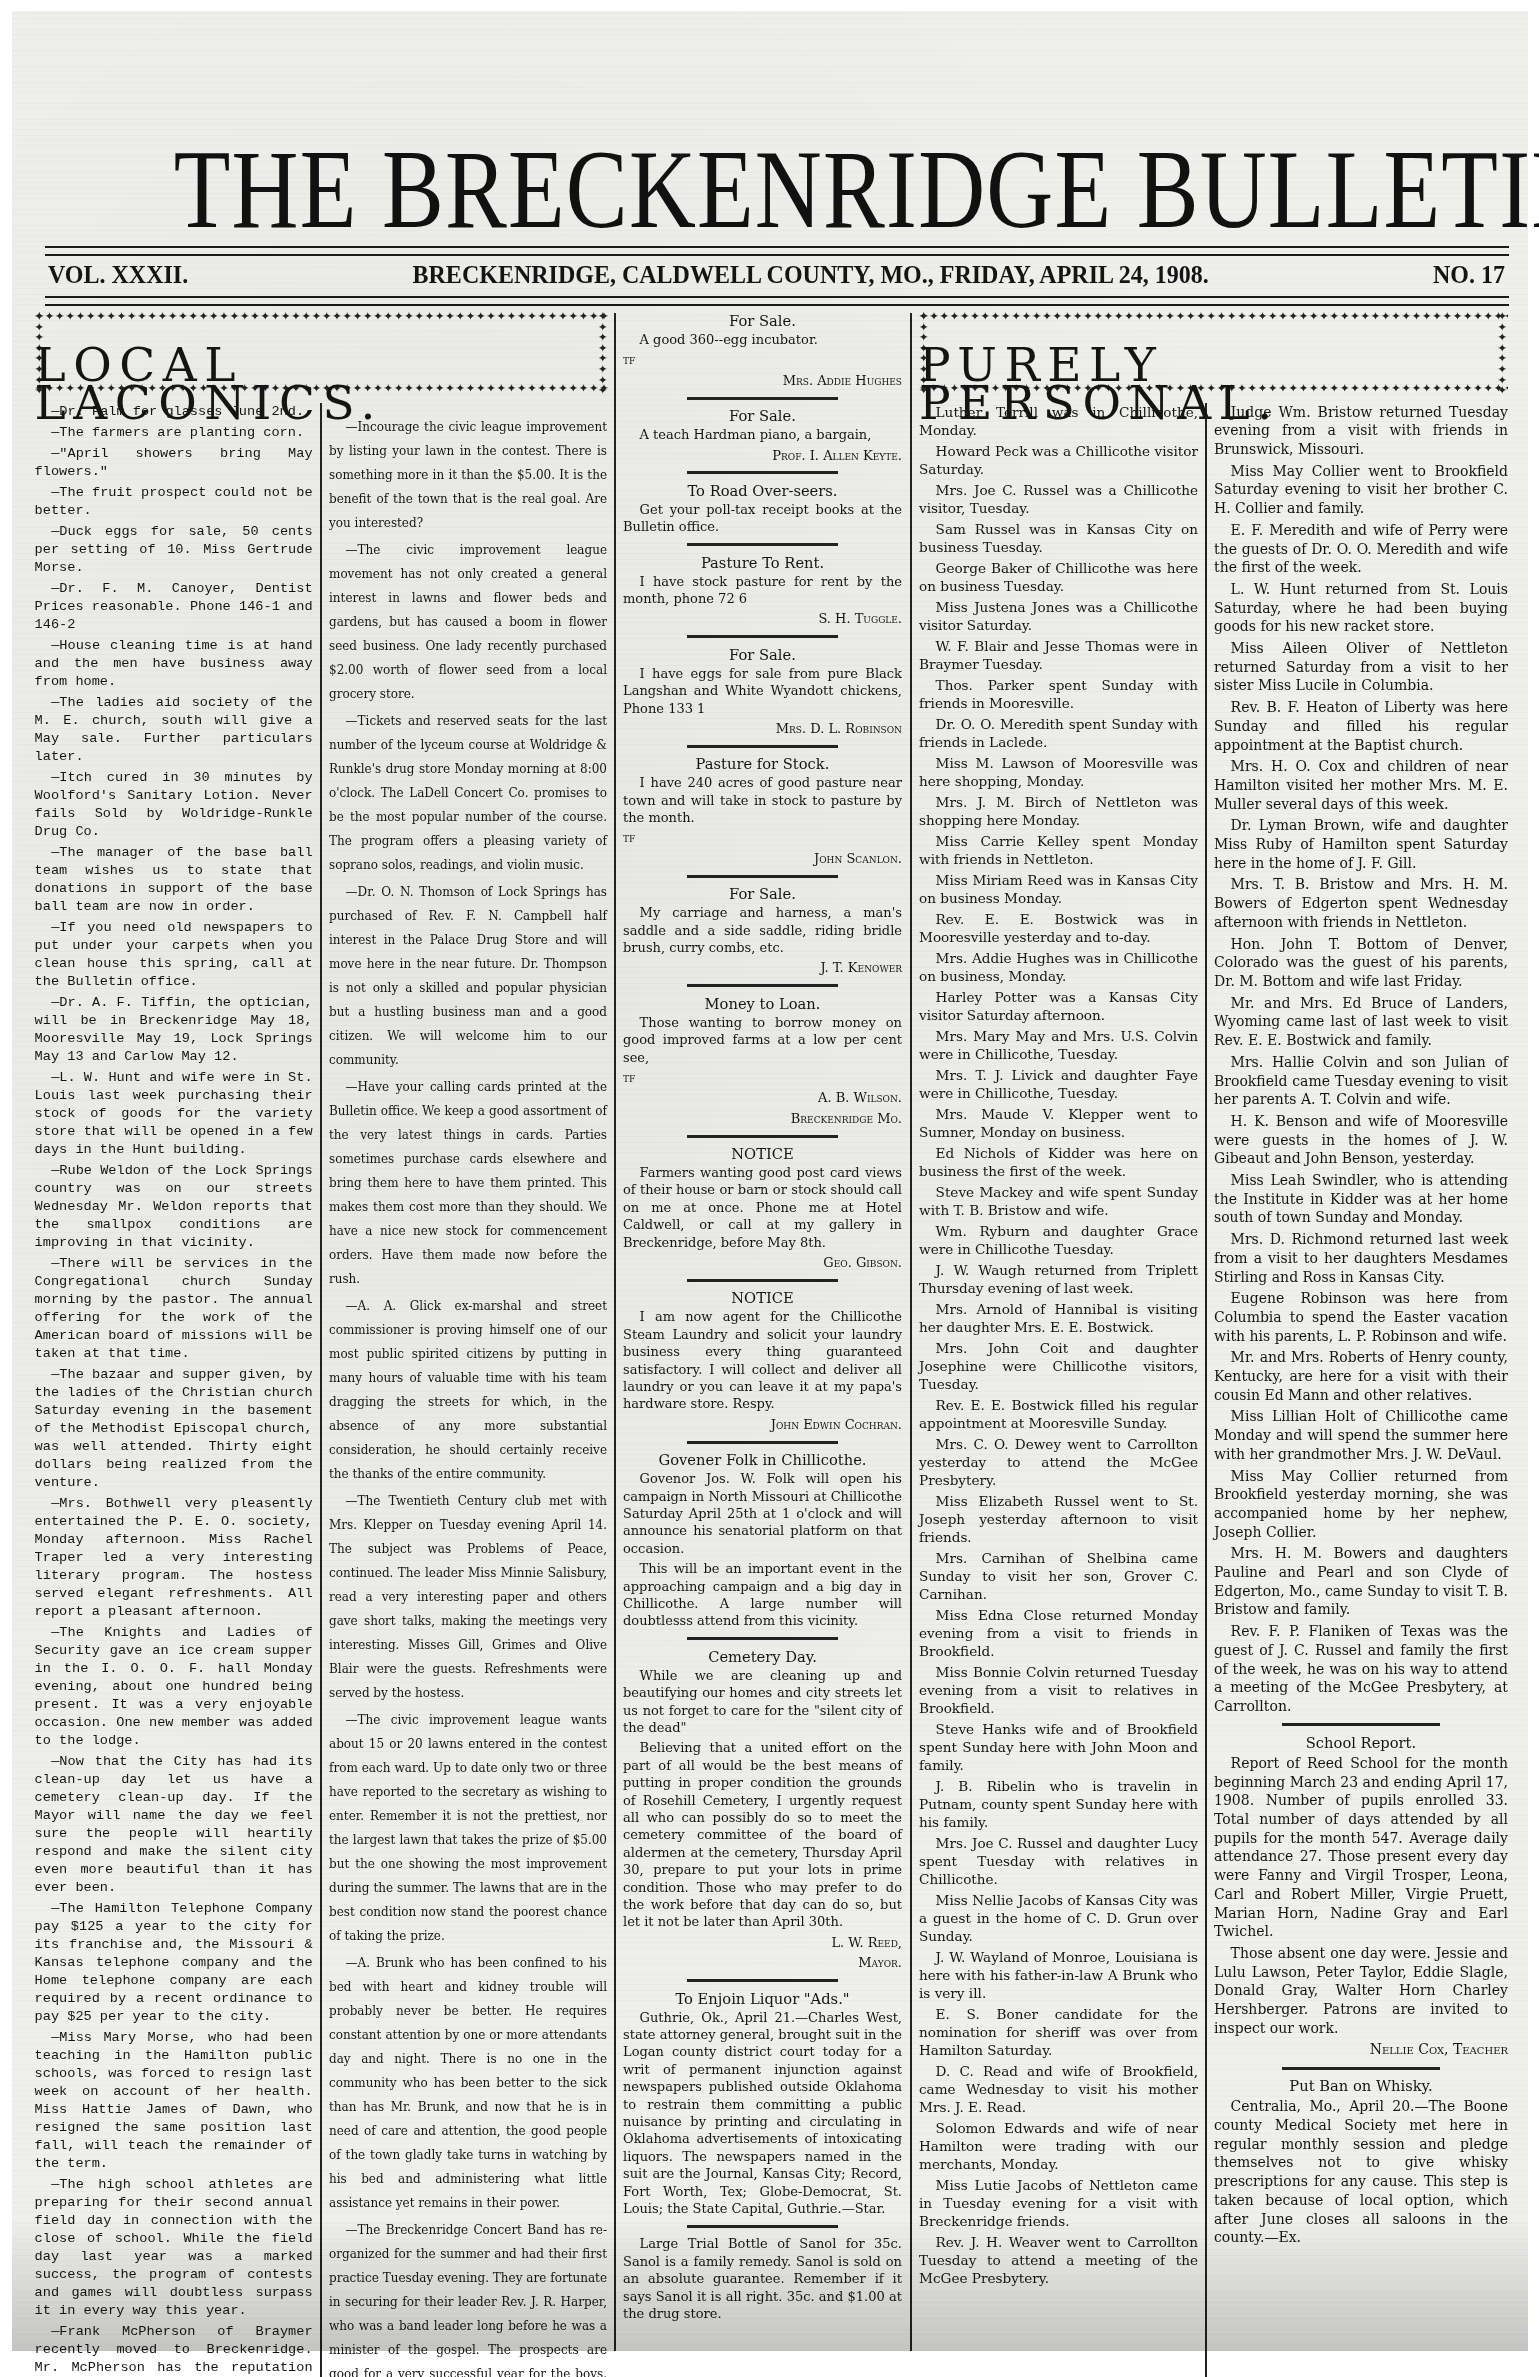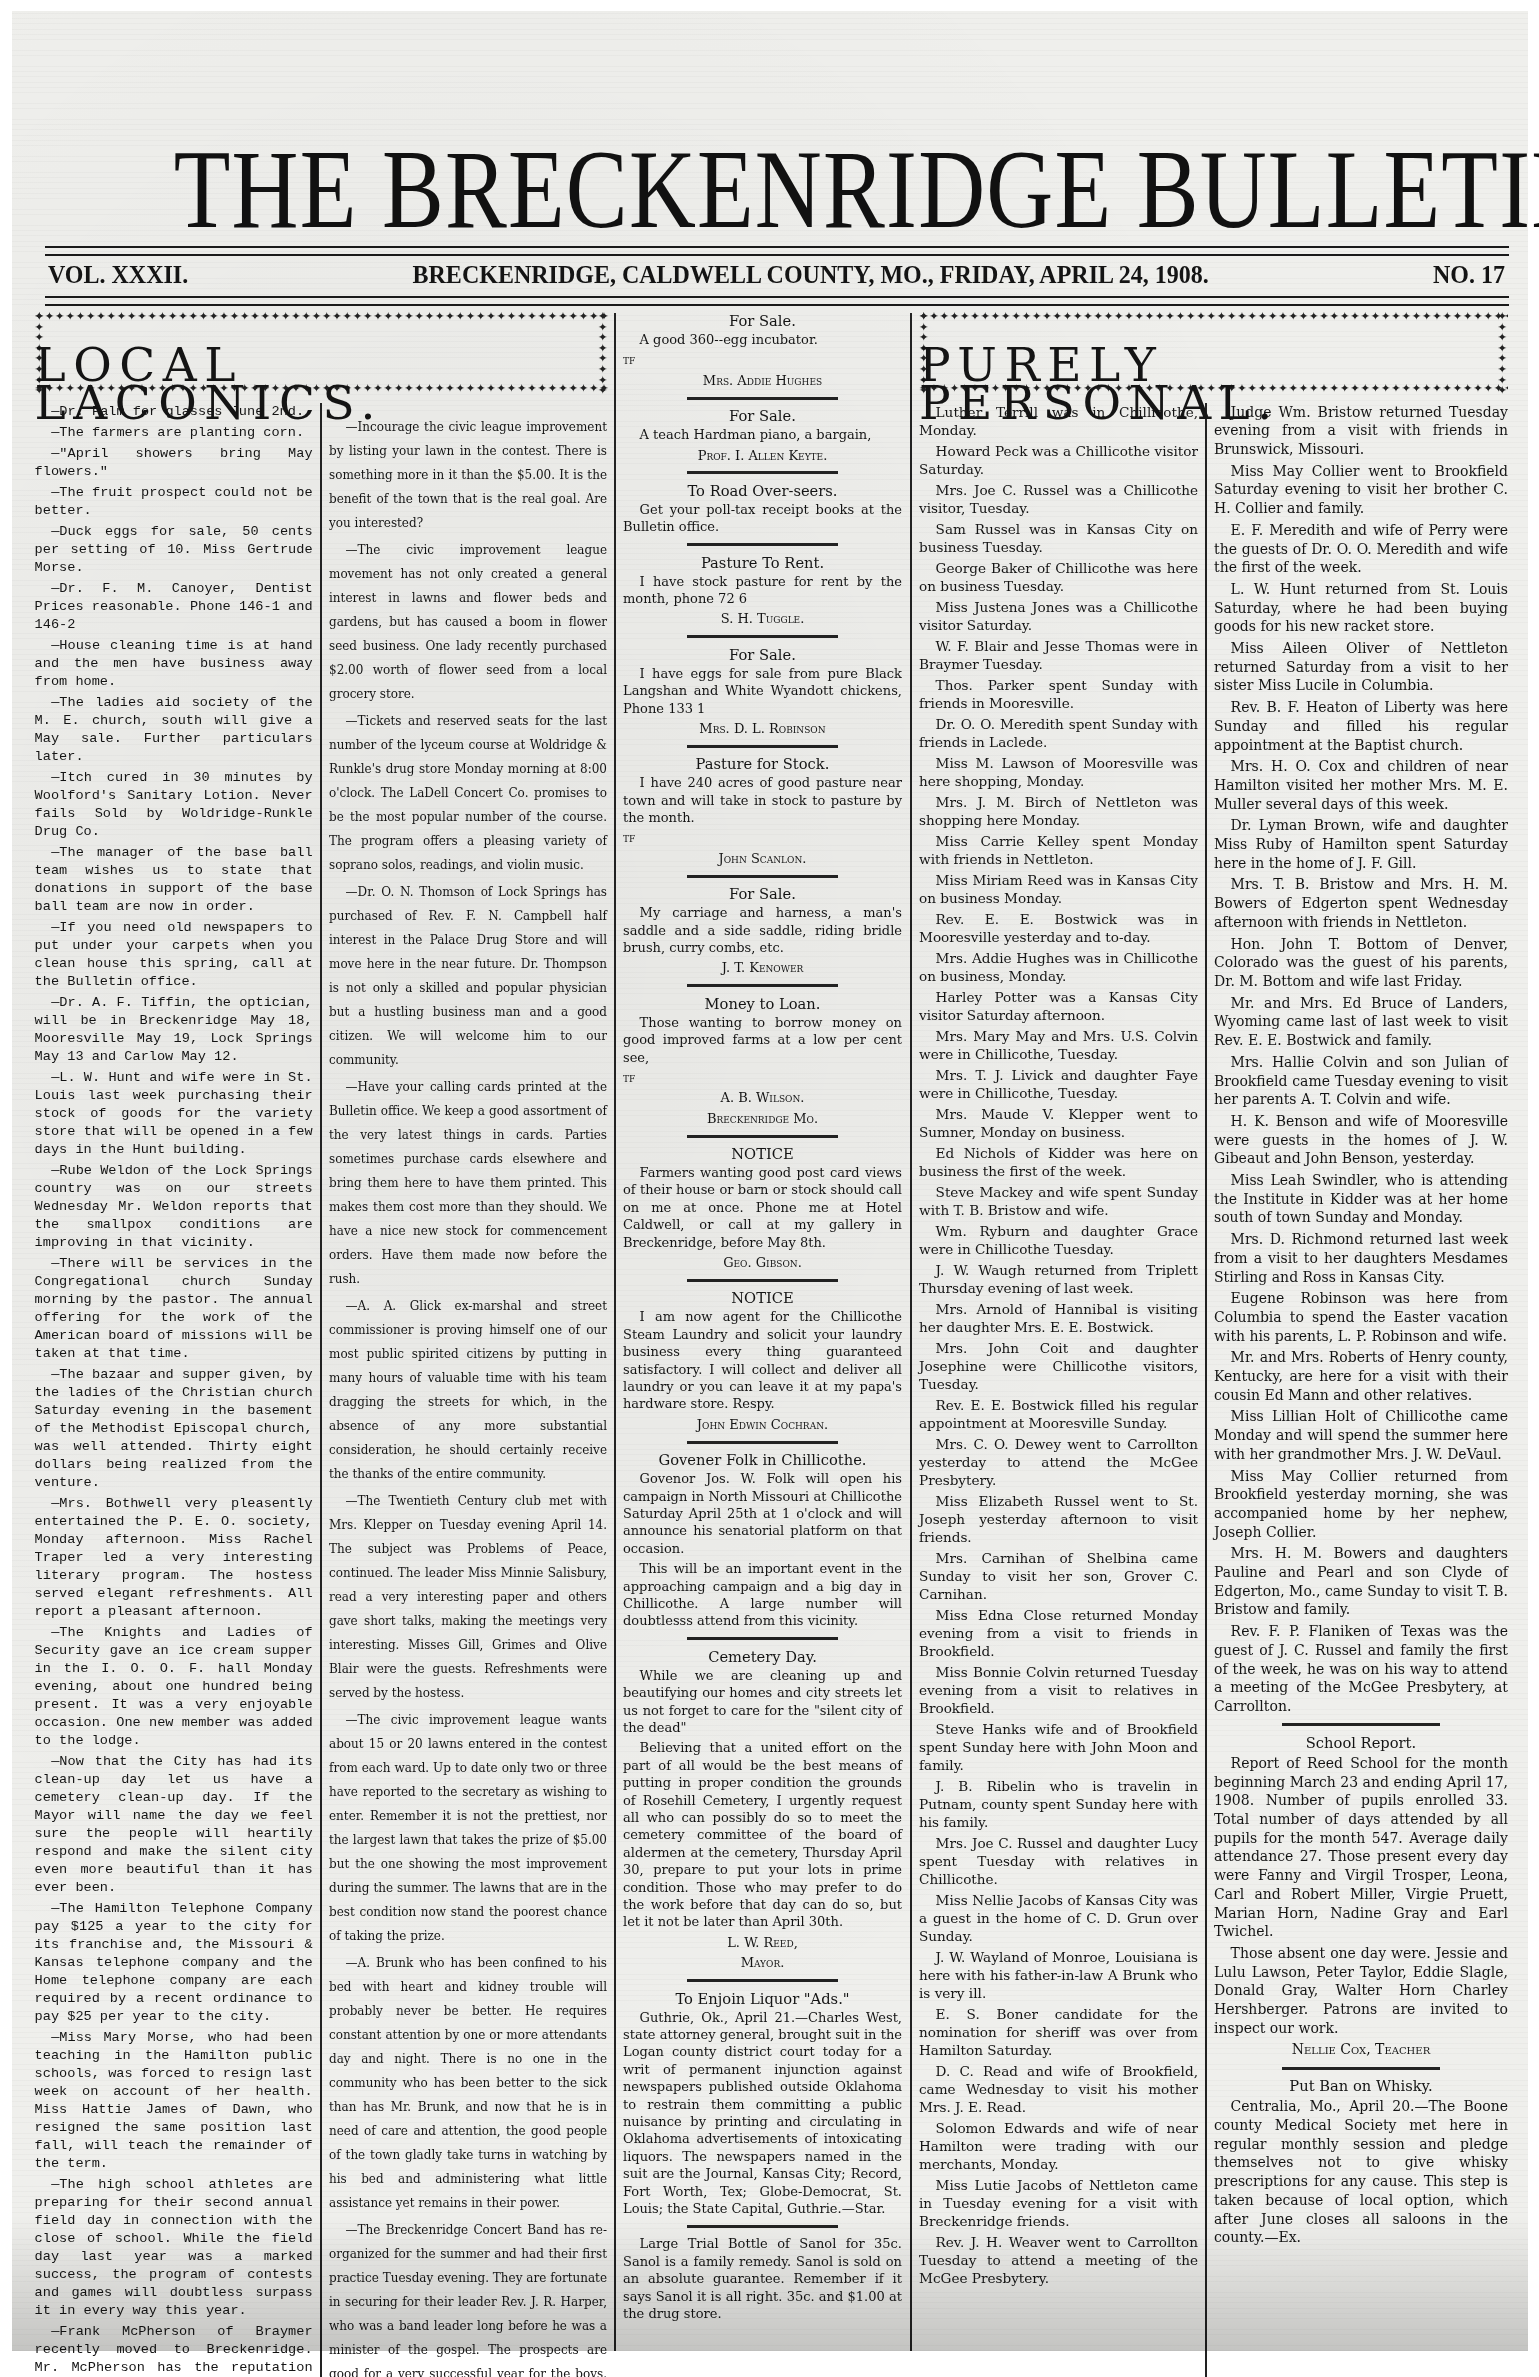--- a/index.html
+++ b/index.html
@@ -17,21 +17,21 @@
     font-family:"Liberation Serif",serif;font-size:24px;font-weight:bold;transform:scaleY(1.05);}
   .dateline span{white-space:nowrap;}
   .col{position:absolute;top:297px;font-size:14.7px;line-height:19.6px;text-align:justify;}
   .col p{margin:0 0 3px 0;text-indent:16.6px;}
   .vr{position:absolute;top:302px;width:1.5px;background:#222;height:2038px;}
   .banner{position:relative;border:none;margin:4.5px 0 9px 0;height:82px;}
   .banner .dots{position:absolute;left:0;right:0;height:10.6px;font-size:11.3px;line-height:10.6px;overflow:hidden;white-space:nowrap;letter-spacing:0.8px;color:#222;}
   .banner .vdots{position:absolute;top:0;bottom:0;width:10.6px;font-size:11.3px;line-height:10.6px;overflow:hidden;color:#222;word-break:break-all;}
   .banner .title{position:absolute;left:0;right:0;top:34px;text-align:left;font-family:"DejaVu Serif",serif;font-size:47px;letter-spacing:7.5px;line-height:38px;}
   .hd{text-align:center;font-weight:normal;font-size:14.7px;margin:4.5px 0 1.5px 0;text-indent:0 !important;}
-  .sig{text-align:center;font-variant:small-caps;text-indent:0 !important;}
+  .sig{text-align:right;font-variant:small-caps;text-indent:0 !important;}
   .sep{width:54%;margin:7.5px auto;border-top:3px solid #222;}
   .blur{filter:blur(0.5px);}
 </style>
 </head>
 <body>
 
 <div class="page">
 
   <div class="masthead">THE BRECKENRIDGE BULLETIN.</div>
   <div class="rule-dbl" style="top:235px"></div>

